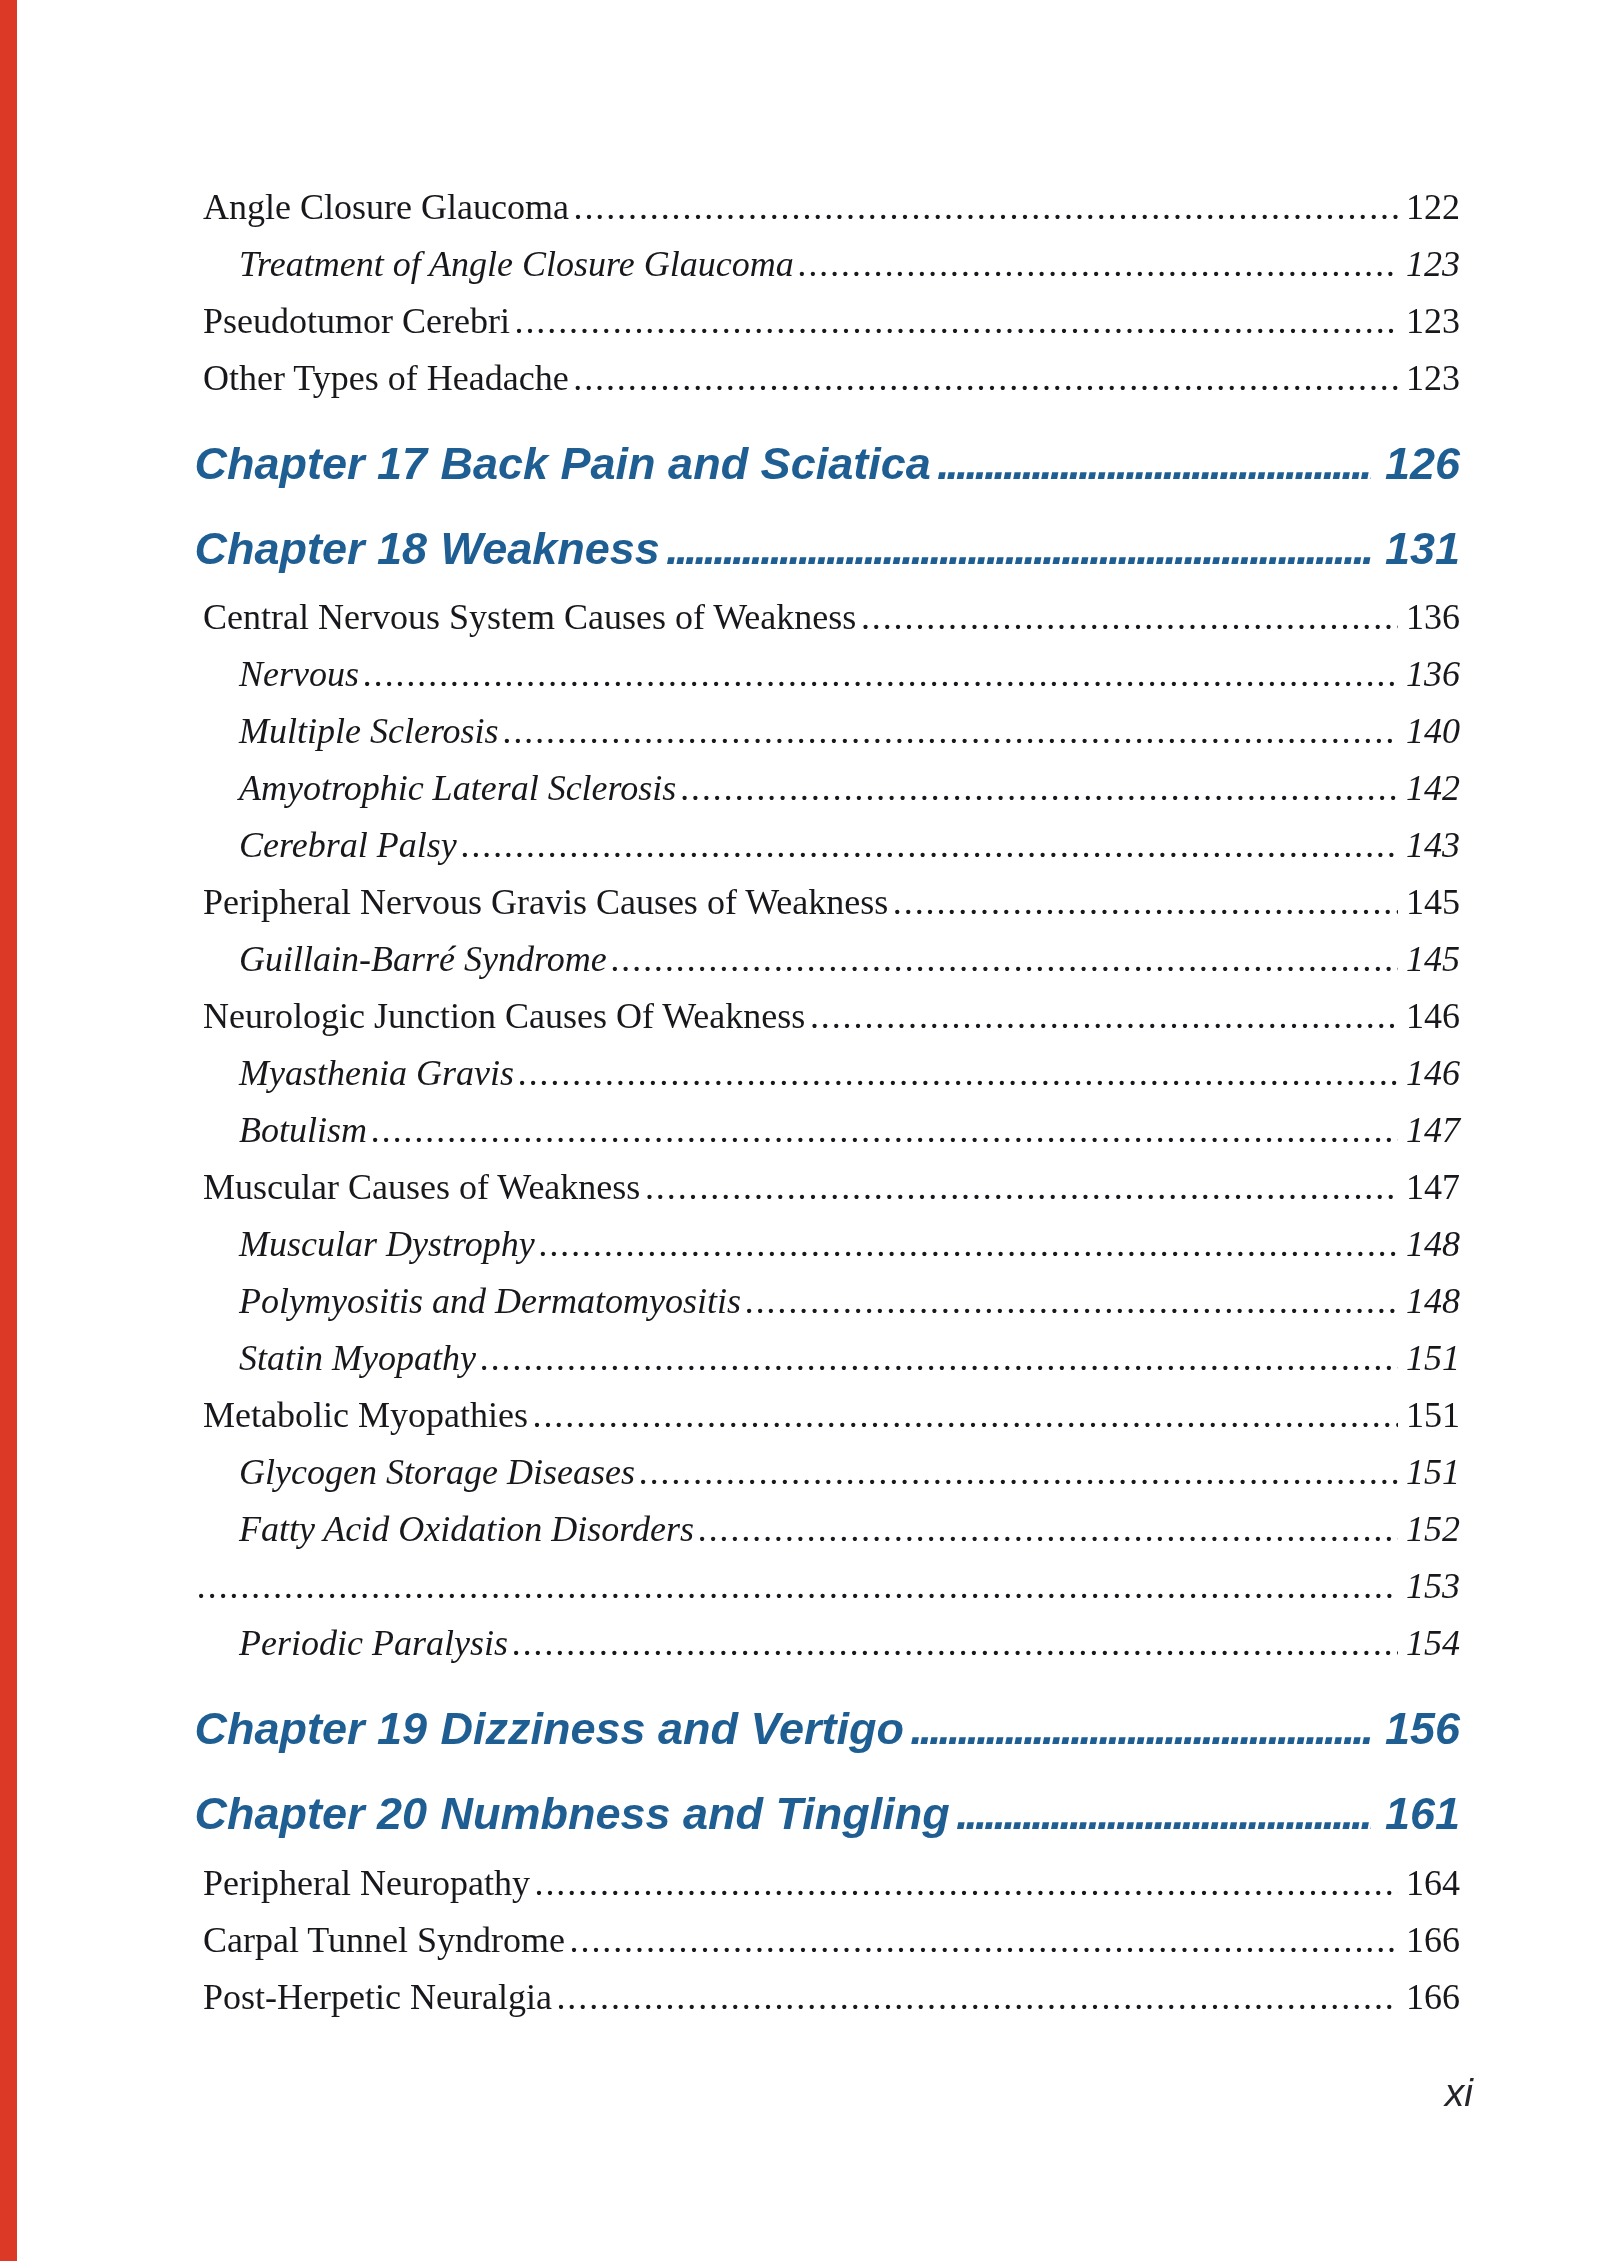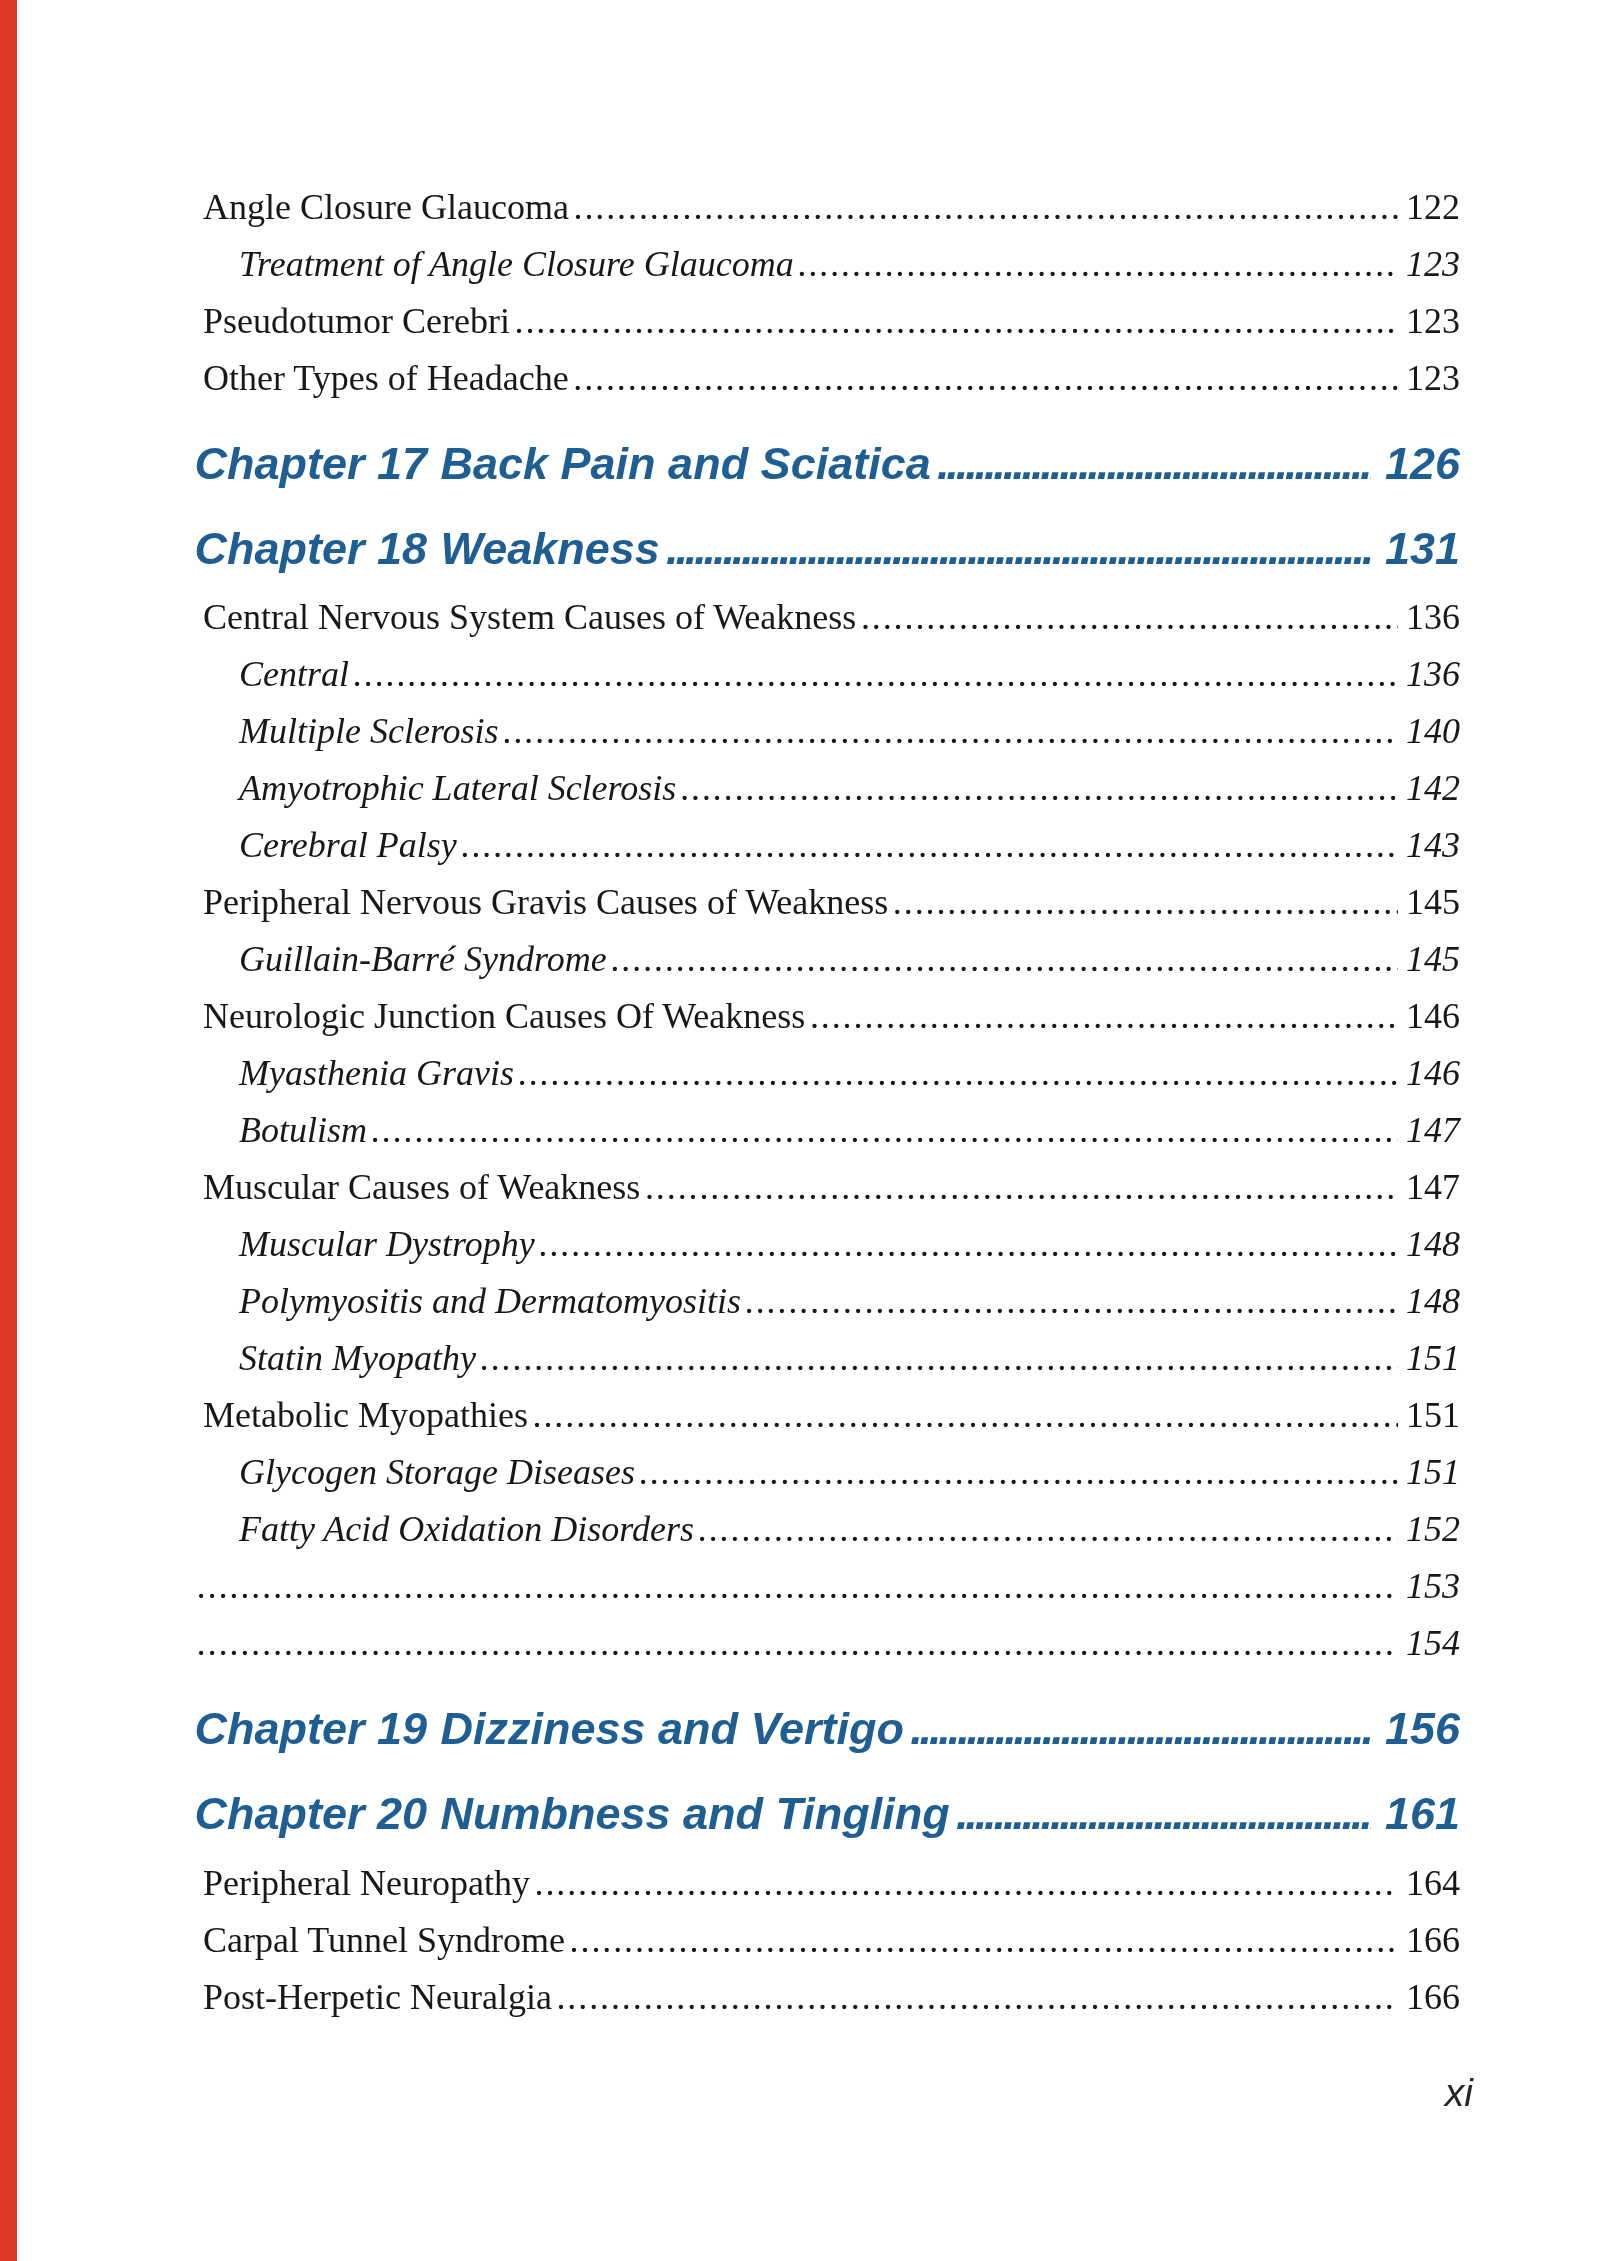--- a/index.html
+++ b/index.html
@@ -129,21 +129,21 @@
     <span class="pg">131</span>
   </div>
 
   <div class="row l1">
     <span class="label">Central Nervous System Causes of Weakness</span>
     <span class="dots">................................................................................................................................................................</span>
     <span class="pg">136</span>
   </div>
 
   <div class="row l2">
-    <span class="label">Central</span>
+    <span class="label">Nervous</span>
     <span class="dots">................................................................................................................................................................</span>
     <span class="pg">136</span>
   </div>
 
   <div class="row l2">
     <span class="label">Multiple Sclerosis</span>
     <span class="dots">................................................................................................................................................................</span>
     <span class="pg">140</span>
   </div>
 
@@ -230,20 +230,21 @@
     <span class="dots">................................................................................................................................................................</span>
     <span class="pg">152</span>
   </div>
 
   <div class="row l2">
     <span class="dots">................................................................................................................................................................</span>
     <span class="pg">153</span>
   </div>
 
   <div class="row l2">
+    <span class="label">Periodic Paralysis</span>
     <span class="dots">................................................................................................................................................................</span>
     <span class="pg">154</span>
   </div>
 
   <div class="row chapter">
     <span class="chapnum">Chapter 19</span>
     <span class="label">Dizziness and Vertigo</span>
     <span class="dots">................................................................................................................................................................</span>
     <span class="pg">156</span>
   </div>

